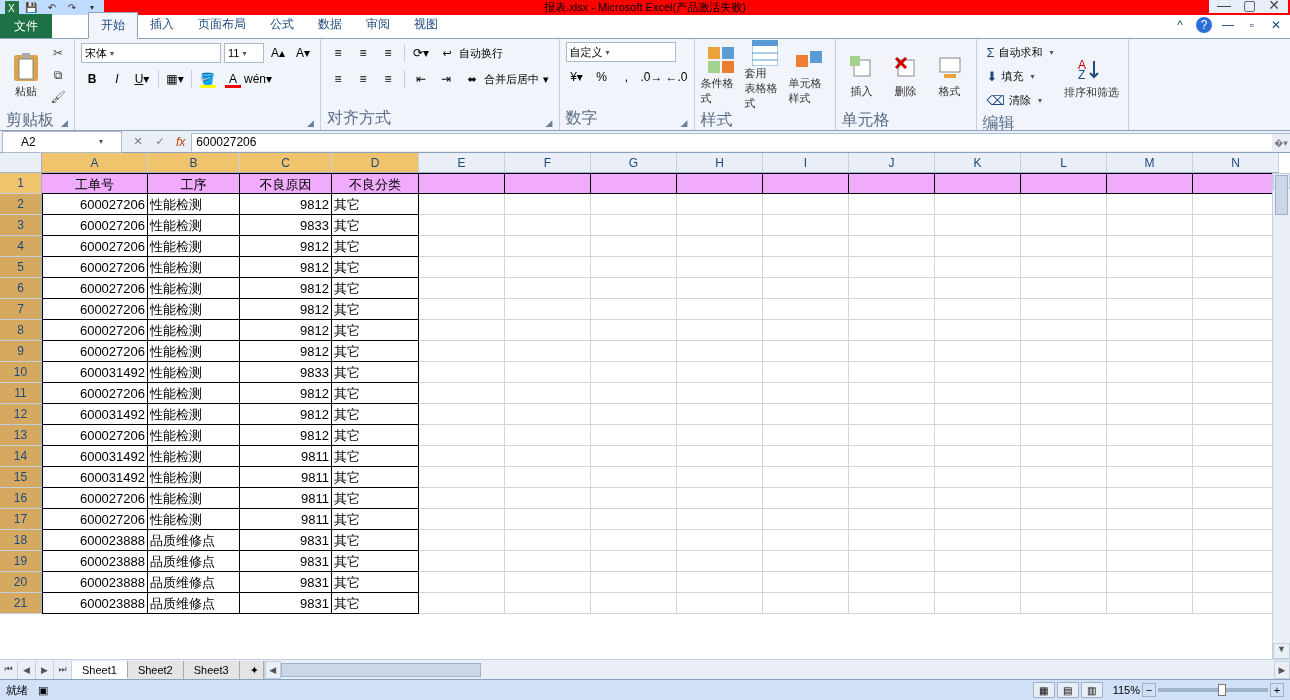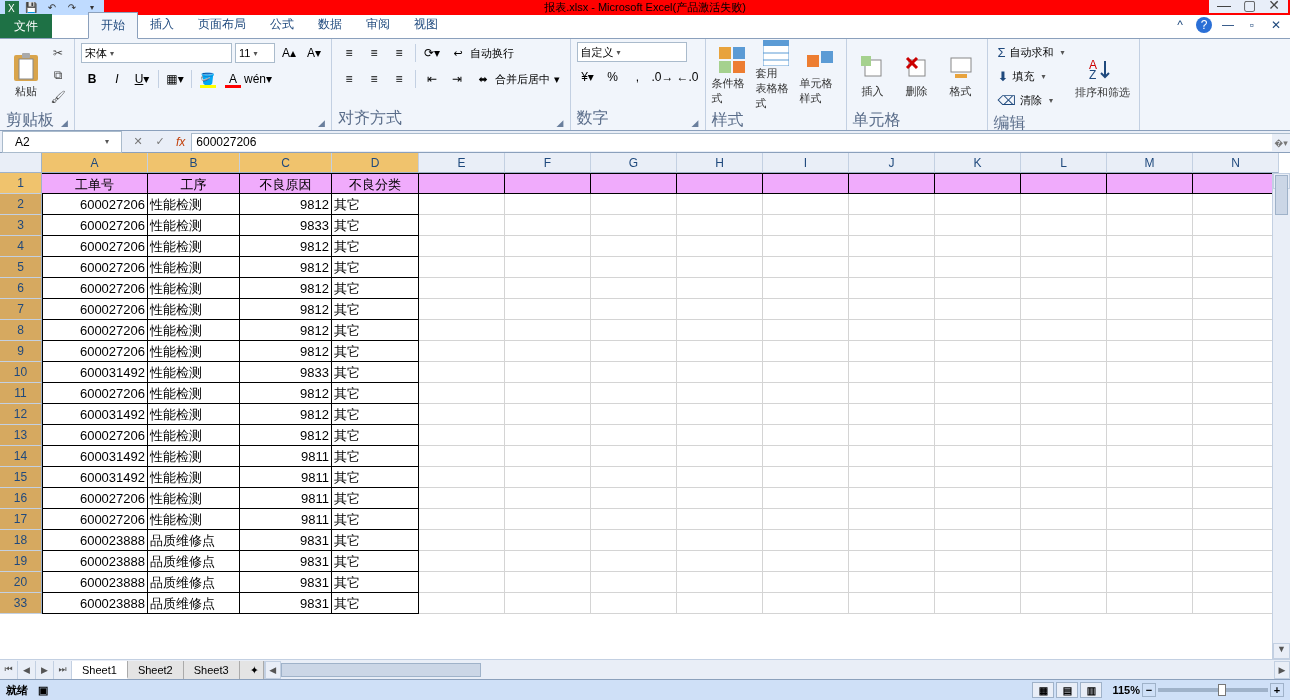--- a/index.html
+++ b/index.html
@@ -33,21 +33,21 @@
 .bigbtn .icn { width: 32px; height: 32px; display: flex; align-items: center; justify-content: center; font-size: 22px; }
 .bigbtn .txt { font-size: 11px; color: #333; }
 .col { display: flex; flex-direction: column; gap: 2px; }
 .sm { width: 20px; height: 20px; display:flex; align-items:center; justify-content:center; font-size: 12px; color: #444; }
 
 
 .gFont .body { flex-direction: column; align-items: flex-start; gap: 4px; }
 .frow { display: flex; gap: 3px; align-items: center; }
 .combo { border: 1px solid #abc; background: #fff; height: 20px; font-size: 11px; padding: 0 3px; display: flex; align-items: center; }
 .combo .dd { margin-left: 3px; font-size: 8px; color: #555; }
-.fname { width: 151px; }
+.fname { width: 140px; }
 .fsize { width: 40px; }
 .tbtn { width: 22px; height: 22px; display:flex;align-items:center;justify-content:center;border: 1px solid transparent; font-size: 12px; }
 .sep { width: 1px; height: 18px; background: #c3d0e2; margin: 0 2px; }
 
 
 .gAlign .body { flex-direction: column; align-items: flex-start; gap: 4px; }
 .wrapbtn { display: flex; align-items: center; gap: 4px; padding: 1px 4px; height: 22px; }
 .wrapbtn .ic { width: 16px; height: 16px; font-size: 11px; display:flex;align-items:center;justify-content:center;}
 
 
@@ -55,21 +55,21 @@
 .nfmt { width: 110px; }
 
 
 .cols { display:flex; flex-direction:column; gap:3px; align-items:flex-start; }
 .editrow { display:flex; align-items:center; gap:4px; height:21px; padding: 0 4px; }
 .editrow .ic { font-size: 13px; color:#1f497d;}
 .editrow.dd::after { content:"▾"; font-size:8px; color:#555; margin-left:3px;}
 
 
 .fbar { height: 22px; background: #e9eef7; border-bottom: 1px solid #8ba0bc; display: flex; align-items: center; font-size: 12px; }
-.namebox { width: 120px; border: 1px solid #abc; background: #fff; height: 22px; padding: 0 12px; display:flex; align-items:center; margin-left: 2px; }
+.namebox { width: 120px; border: 1px solid #abc; background: #fff; height: 22px; padding: 0 18px; display:flex; align-items:center; margin-left: 2px; }
 .namebox .dd { margin-left:auto; font-size:8px; color:#555;}
 .fxbtns { display: flex; gap: 2px; margin: 0 6px; }
 .fxbtns .b { width: 20px; height: 18px; display:flex;align-items:center;justify-content:center;font-size:11px;color:#777; }
 .fx { font-style: italic; color: #c2410c; margin-right: 6px;}
 .finput { flex:1; border-top:1px solid #abc; border-left:1px solid #abc; height: 18px; padding: 0 4px; background:#fff; display:flex;align-items:center;}
 .fexpand { width:18px; text-align:center; font-size:9px; color:#777; border-top:1px solid #abc; height:18px; line-height:18px;}
 
 
 .sheet { position: relative; height: 506px; overflow: hidden; background:#fff;}
 .headers { display:flex; position: sticky; top:0; }
@@ -101,21 +101,21 @@
 .tabsrow .nav .n { width:18px;height:18px;display:flex;align-items:center;justify-content:center;font-size:9px;color:#555;border-right:1px solid #c3d0e2;}
 .stab { padding: 0 10px; font-size:11px; border-right:1px solid #aaa; background:#e4e4e4; height:18px; line-height:18px;}
 .stab.active{ background:#fff; border-bottom:2px solid #fff; }
 .stab.add{ width:24px; text-align:center;}
 .hscroll { flex:1; margin-left:auto; height:18px; background:#e9eef7; border-left:1px solid #c3d0e2; position:relative; margin-right:0;}
 .hscroll .thumb{position:absolute;left:16px;top:2px;bottom:2px;width:200px;background:#cbd6e6;border:1px solid #9fb2c9;}
 .hscroll .arr{position:absolute;top:0;bottom:0;width:16px;text-align:center;font-size:9px;color:#555;border:1px solid #c3d0e2;line-height:16px;}
 .hscroll .arr.l{left:0;} .hscroll .arr.r{right:0;}
 
 
-.status { height: 21px; background: #cfe0f7; border-top: 1px solid #8ba0bc; display: flex; align-items: center; font-size: 11px; padding: 0 6px; justify-content: space-between; font-weight: bold; }
+.status { height: 21px; background: #cfe0f7; border-top: 1px solid #8ba0bc; display: flex; align-items: center; font-size: 11px; padding: 0 6px; justify-content: space-between; }
 .status .left { display:flex; gap:10px; align-items:center; }
 .status .views { display:flex; gap:2px; }
 .status .views .v { width:22px;height:16px;border:1px solid #9fb2c9;background:#e9eef7;display:flex;align-items:center;justify-content:center;font-size:10px;}
 .status .zoom { display:flex; align-items:center; gap:2px; }
 .status .zslider { width:110px; height:4px; background:#9fb2c9; position:relative;}
 .status .zslider .h { position:absolute; top:-4px; left:60px; width:8px;height:12px;background:#fff;border:1px solid #777;}
 .status .zbtn { width:14px;height:14px;border:1px solid #9fb2c9;text-align:center;line-height:12px;font-size:11px;}
 
 svg { display:block; }
 
@@ -743,21 +743,21 @@
         <div class="cell cOther"></div>
         <div class="cell cOther"></div>
         <div class="cell cOther"></div>
         <div class="cell cOther"></div>
         <div class="cell cOther"></div>
         <div class="cell cOther"></div>
         <div class="cell cOther"></div>
         <div class="cell cOther"></div>
       </div>
       <div class="row data">
-        <div class="rh selected">33</div>
+        <div class="rh selected">21</div>
         <div class="cell cA num">600023888</div>
         <div class="cell cB txt">品质维修点</div>
         <div class="cell cC num">9831</div>
         <div class="cell cD txt">其它</div>
         <div class="cell cOther"></div>
         <div class="cell cOther"></div>
         <div class="cell cOther"></div>
         <div class="cell cOther"></div>
         <div class="cell cOther"></div>
         <div class="cell cOther"></div>

